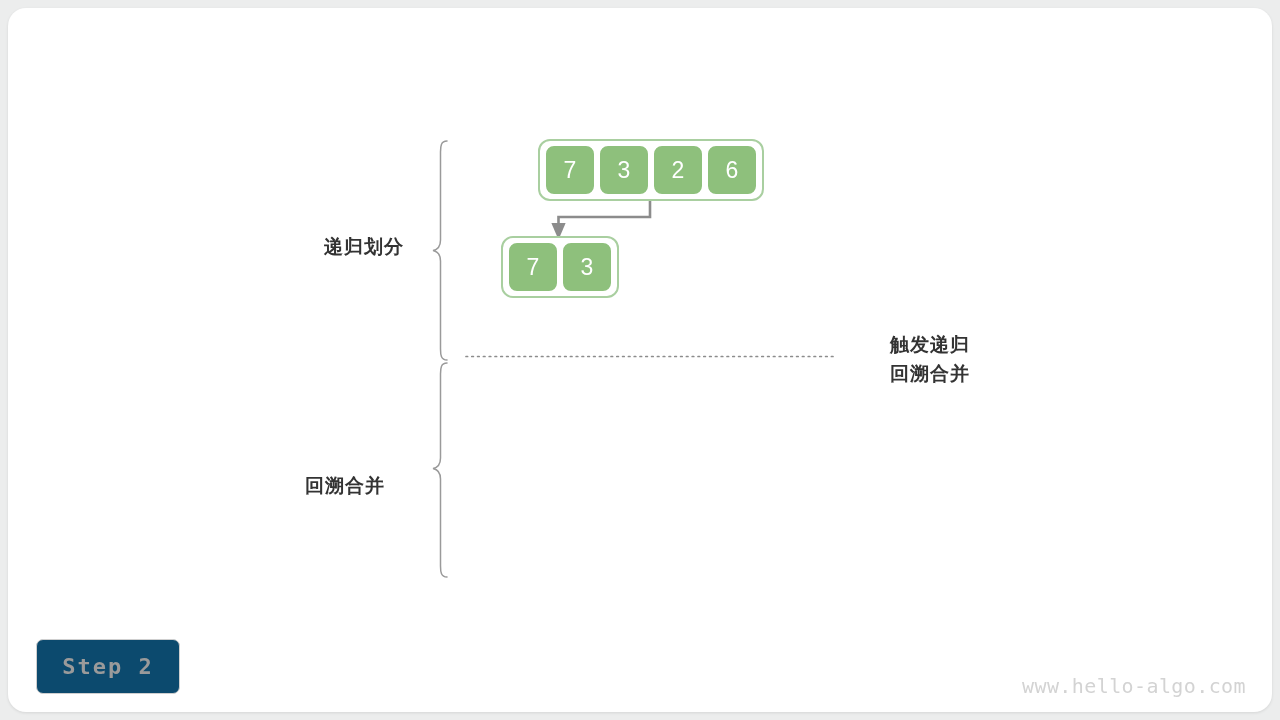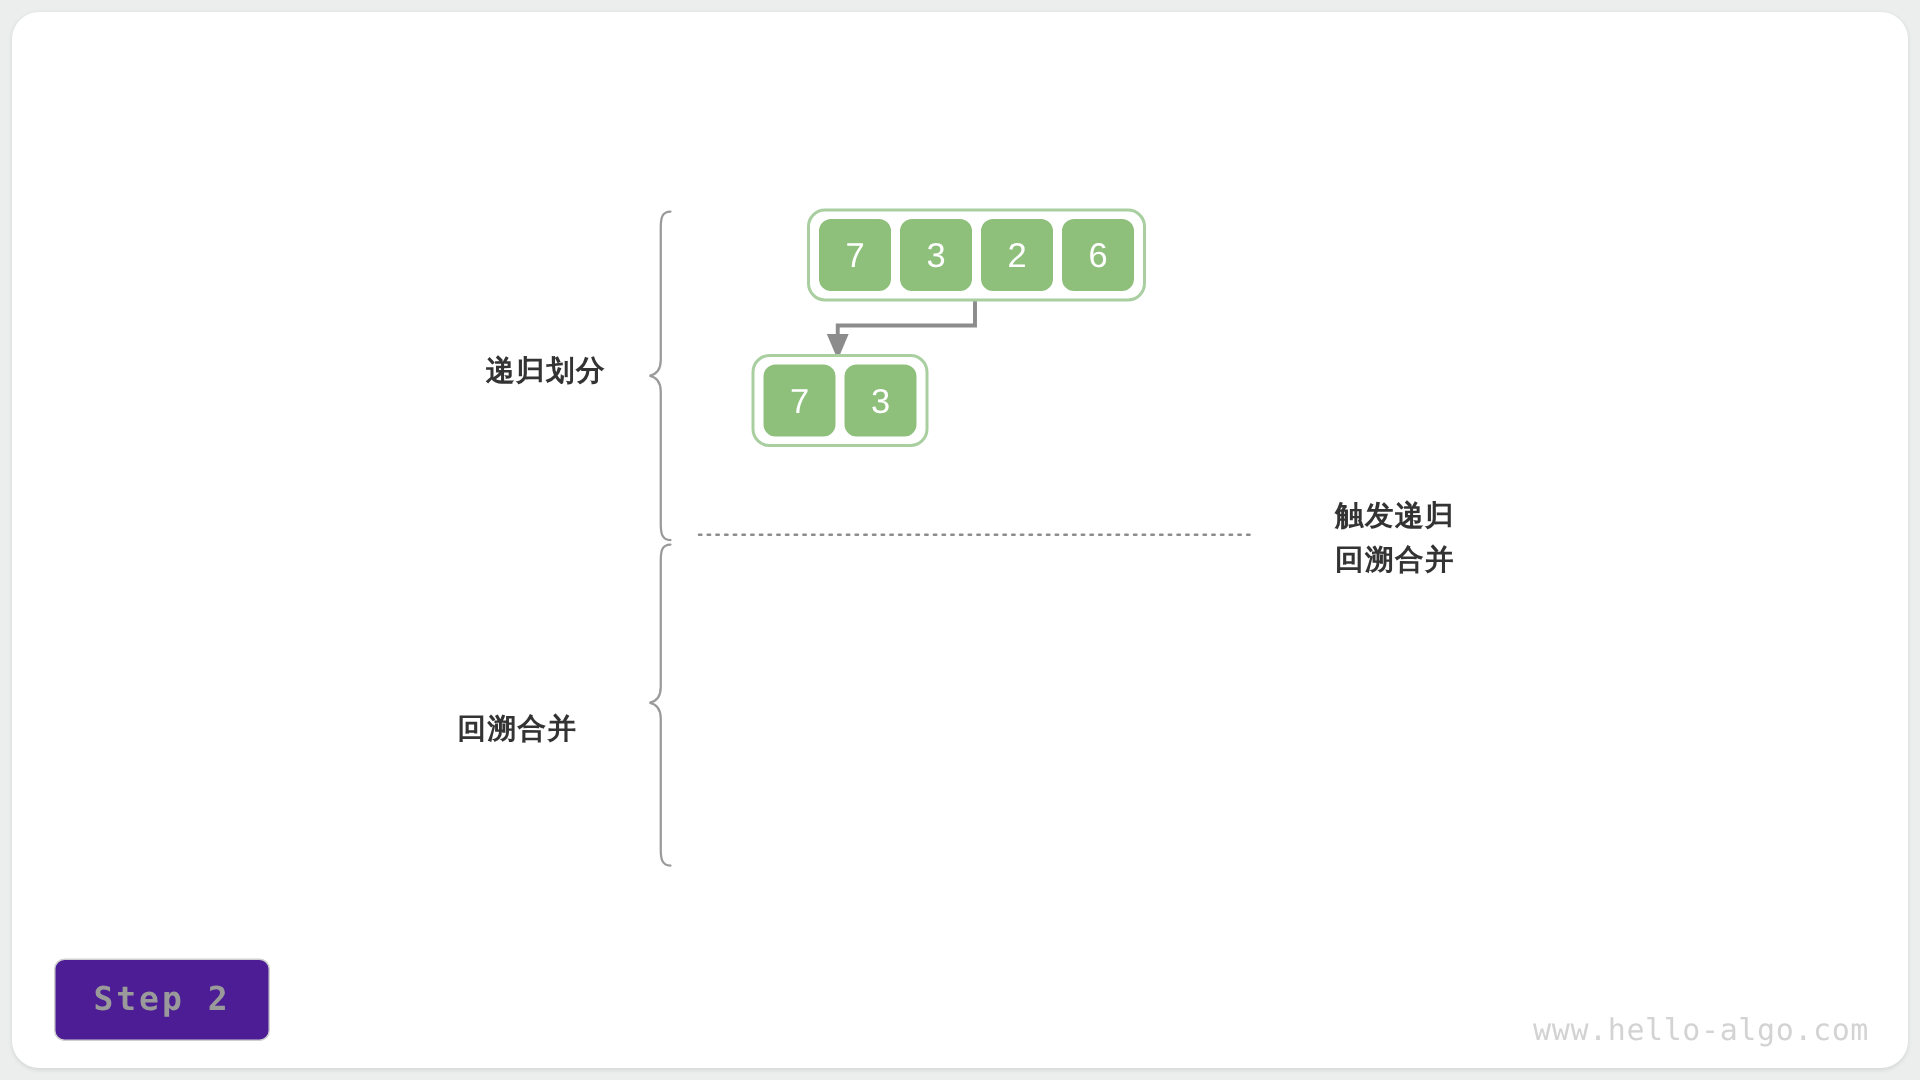--- a/index.html
+++ b/index.html
@@ -95,21 +95,21 @@
     white-space: nowrap;
   }
 
   
   #step-badge {
     position: absolute;
     left: 36px;
     top: 639px;
     width: 144px;
     height: 55px;
-    background: #4c1d95;
+    background: #0c4a6e;
     border: 1px solid #cfcfcf;
     border-radius: 7px;
     box-sizing: border-box;
     display: flex;
     align-items: center;
     justify-content: center;
     font-family: "DejaVu Sans Mono", "Liberation Mono", monospace;
     font-size: 22px;
     font-weight: bold;
     color: #9a9a9a;

